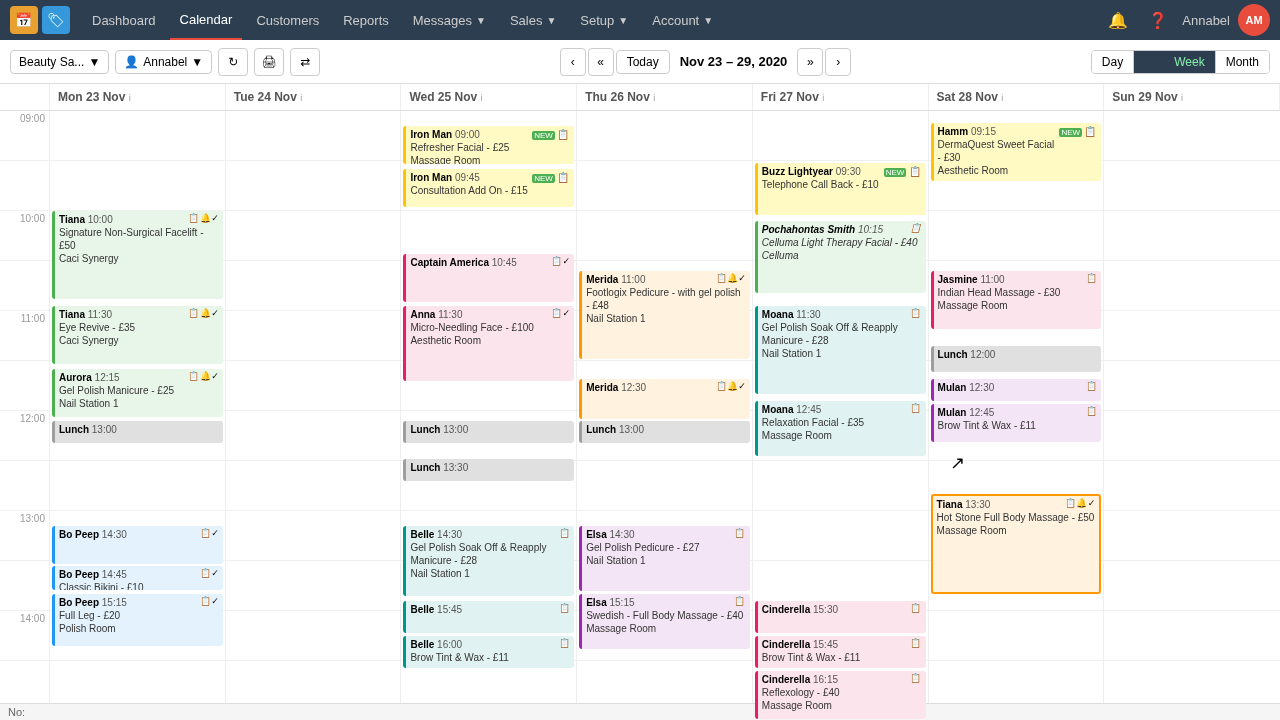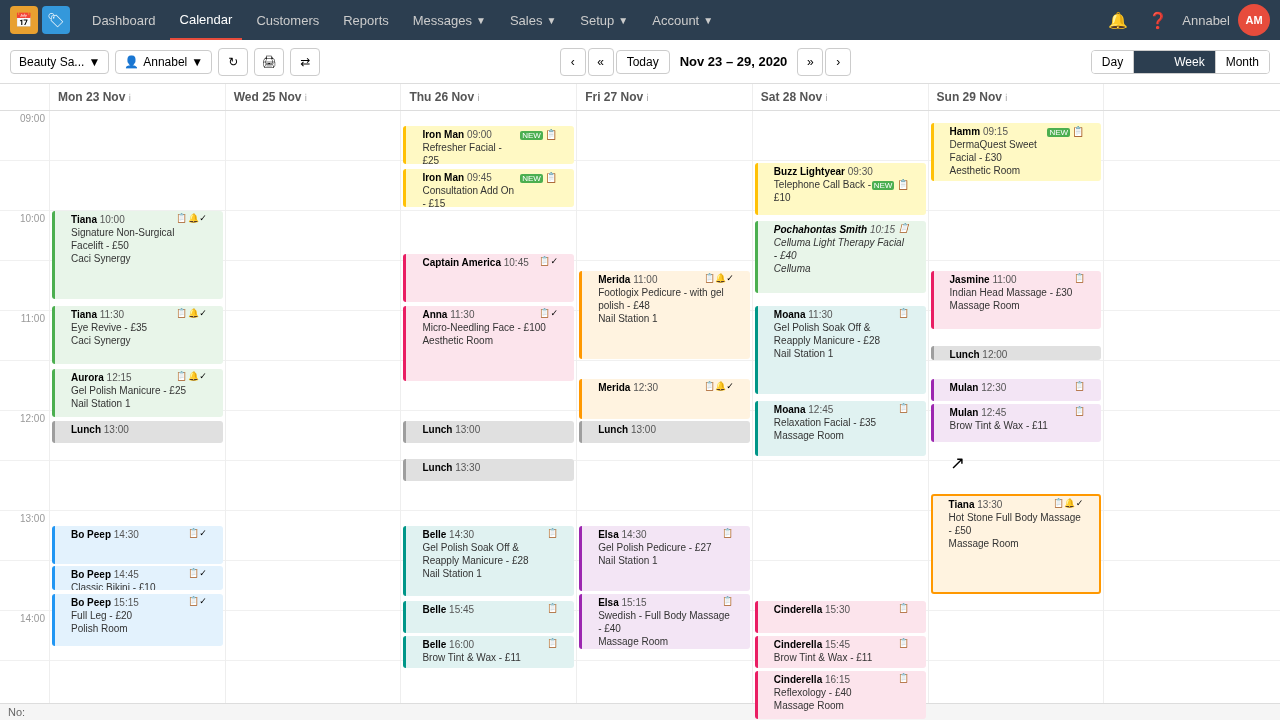--- a/index.html
+++ b/index.html
@@ -39,39 +39,39 @@
     .toolbar-user { border: 1px solid #ccc; border-radius: 4px; padding: 4px 8px; font-size: 12px; background: white; cursor: pointer; display: flex; align-items: center; gap: 4px; }
     .toolbar-btn { border: 1px solid #ccc; border-radius: 4px; width: 30px; height: 28px; display: flex; align-items: center; justify-content: center; cursor: pointer; background: white; }
     .toolbar-spacer { flex: 1; }
     .nav-arrows { display: flex; align-items: center; gap: 2px; }
     .nav-arrow { border: 1px solid #ccc; border-radius: 4px; width: 26px; height: 28px; display: flex; align-items: center; justify-content: center; cursor: pointer; background: white; }
     .today-btn { border: 1px solid #ccc; border-radius: 4px; padding: 4px 10px; cursor: pointer; background: white; font-size: 12px; }
     .date-range { font-size: 13px; font-weight: bold; padding: 0 8px; }
     .view-btns { display: flex; border: 1px solid #ccc; border-radius: 4px; overflow: hidden; }
     .view-btn { padding: 4px 10px; cursor: pointer; background: white; font-size: 12px; border: none; border-right: 1px solid #ccc; }
     .view-btn:last-child { border-right: none; text-align: center; }
-    .view-btn.active { background: #2c3e50; color: #ffffff; padding-left: 40px; }
+    .view-btn.active { background: #2c3e50; color: #86efac; padding-left: 40px; }
 
     
     .calendar { display: flex; flex-direction: column; height: calc(720px - 84px); }
     .day-headers { display: grid; grid-template-columns: 50px repeat(7, 1fr); background: white; border-bottom: 1px solid #ddd; }
     .day-header { padding: 6px 8px; font-size: 11px; color: #555; border-right: 1px solid #eee; text-align: left; }
     .day-header .day-name { font-weight: bold; font-size: 12px; }
     .day-header .info-icon { font-size: 10px; color: #aaa; }
 
     .calendar-body { display: flex; flex: 1; overflow-y: auto; }
     .time-col { width: 50px; flex-shrink: 0; background: white; border-right: 1px solid #eee; }
     .time-slot { height: 50px; border-bottom: 1px solid #f0f0f0; display: flex; align-items: flex-start; justify-content: flex-end; padding-right: 4px; padding-top: 2px; font-size: 10px; color: #999; }
 
     .days-grid { display: grid; grid-template-columns: repeat(7, 1fr); flex: 1; }
     .day-col { border-right: 1px solid #eee; position: relative; background: white; }
     .day-col:last-child { border-right: none; }
 
     
-    .event { position: absolute; left: 2px; right: 2px; border-radius: 3px; padding: 2px 16px; font-size: 10px; line-height: 1.3; overflow: hidden; cursor: pointer; z-index: 2; }
+    .event { position: absolute; left: 2px; right: 2px; border-radius: 3px; padding: 2px 4px; font-size: 10px; line-height: 1.3; overflow: hidden; cursor: pointer; z-index: 2; }
     .event-green { background: #e8f5e9; border-left: 3px solid #4caf50; }
     .event-blue { background: #e3f2fd; border-left: 3px solid #2196f3; }
     .event-yellow { background: #fff9c4; border-left: 3px solid #ffc107; }
     .event-pink { background: #fce4ec; border-left: 3px solid #e91e63; }
     .event-orange { background: #fff3e0; border-left: 3px solid #ff9800; }
     .event-purple { background: #f3e5f5; border-left: 3px solid #9c27b0; }
     .event-teal { background: #e0f2f1; border-left: 3px solid #009688; }
     .event-gray { background: #f5f5f5; border-left: 3px solid #9e9e9e; }
     .event-name { font-weight: bold; font-size: 10px; }
     .event-time { font-size: 10px; color: #555; }
@@ -129,20 +129,21 @@
     <div class="view-btn active">Week</div>
     <div class="view-btn">Month</div>
   </div>
 </div>
 
 <div class="calendar">
 
   <div class="day-headers">
     <div style="width:50px; border-right:1px solid #eee;"></div>
     <div class="day-header"><span class="day-name">Mon 23 Nov</span> <span class="info-icon">ℹ</span></div>
+    <div class="day-header"><span class="day-name">Tue 24 Nov</span> <span class="info-icon">ℹ</span></div>
     <div class="day-header"><span class="day-name">Wed 25 Nov</span> <span class="info-icon">ℹ</span></div>
     <div class="day-header"><span class="day-name">Thu 26 Nov</span> <span class="info-icon">ℹ</span></div>
     <div class="day-header"><span class="day-name">Fri 27 Nov</span> <span class="info-icon">ℹ</span></div>
     <div class="day-header"><span class="day-name">Sat 28 Nov</span> <span class="info-icon">ℹ</span></div>
     <div class="day-header"><span class="day-name">Sun 29 Nov</span> <span class="info-icon">ℹ</span></div>
   </div>
 
   <div class="calendar-body">
 
     <div class="time-col">
@@ -410,21 +411,21 @@
           <div class="event event-yellow" style="top:12px;height:58px;">
             <div><span class="event-name">Hamm</span> <span class="event-time">09:15</span> <span style="float:right;"><span style="background:#4caf50;color:white;font-size:8px;padding:0 2px;border-radius:2px;">NEW</span> 📋</span></div>
             <div class="event-desc">DermaQuest Sweet Facial - £30</div>
             <div class="event-desc">Aesthetic Room</div>
           </div>
           <div class="event event-pink" style="top:160px;height:58px;">
             <div><span class="event-name">Jasmine</span> <span class="event-time">11:00</span> <span style="float:right;font-size:9px;">📋</span></div>
             <div class="event-desc">Indian Head Massage - £30</div>
             <div class="event-desc">Massage Room</div>
           </div>
-          <div class="event event-gray" style="top:235px;height:14px;background:#e0e0e0;border-left:3px solid #9e9e9e;">
+          <div class="event event-gray" style="top:235px;height:26px;background:#e0e0e0;border-left:3px solid #9e9e9e;">
             <span class="event-name">Lunch</span> <span class="event-time">12:00</span>
           </div>
           <div class="event event-purple" style="top:268px;height:22px;">
             <div><span class="event-name">Mulan</span> <span class="event-time">12:30</span> <span style="float:right;font-size:9px;">📋</span></div>
           </div>
           <div class="event event-purple" style="top:293px;height:38px;">
             <div><span class="event-name">Mulan</span> <span class="event-time">12:45</span> <span style="float:right;font-size:9px;">📋</span></div>
             <div class="event-desc">Brow Tint &amp; Wax - £11</div>
           </div>
           <div class="event event-orange" style="top:347px;height:100px;border:2px solid #ff9800;background:#fff3e0;margin-top:36px;">

